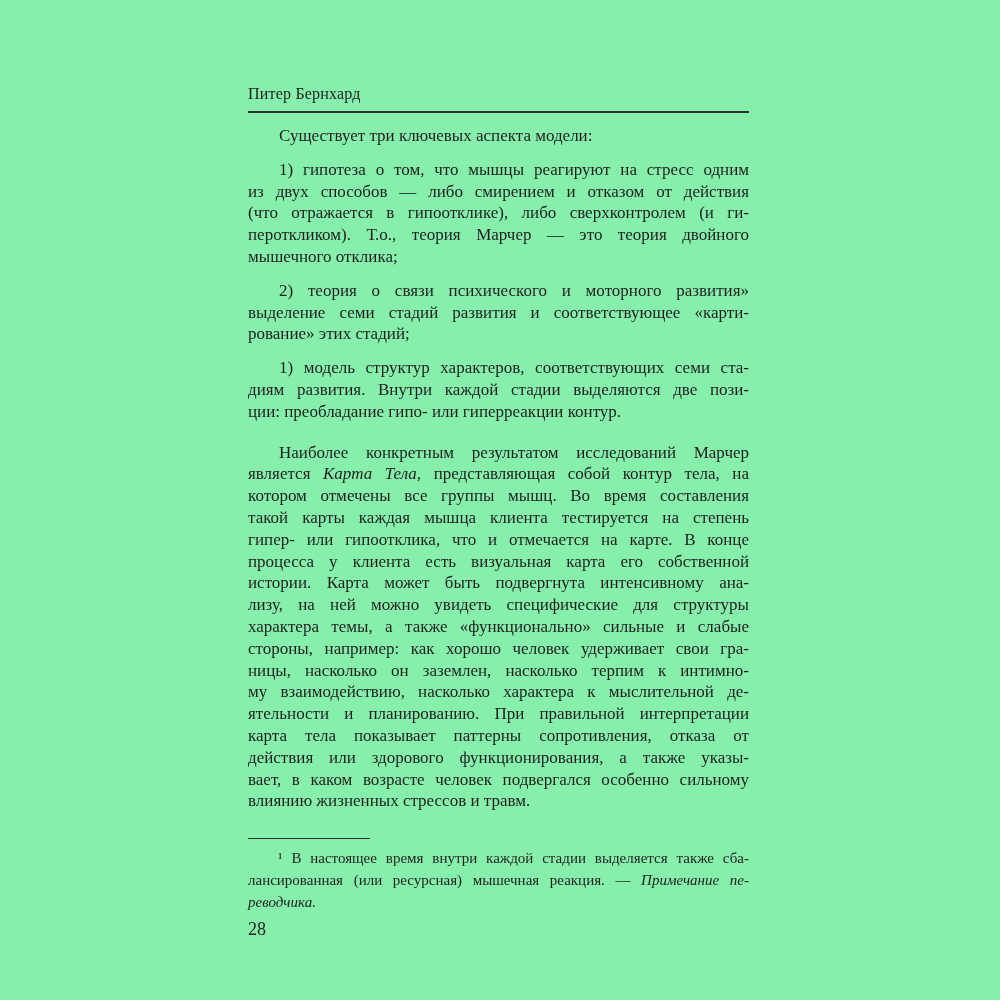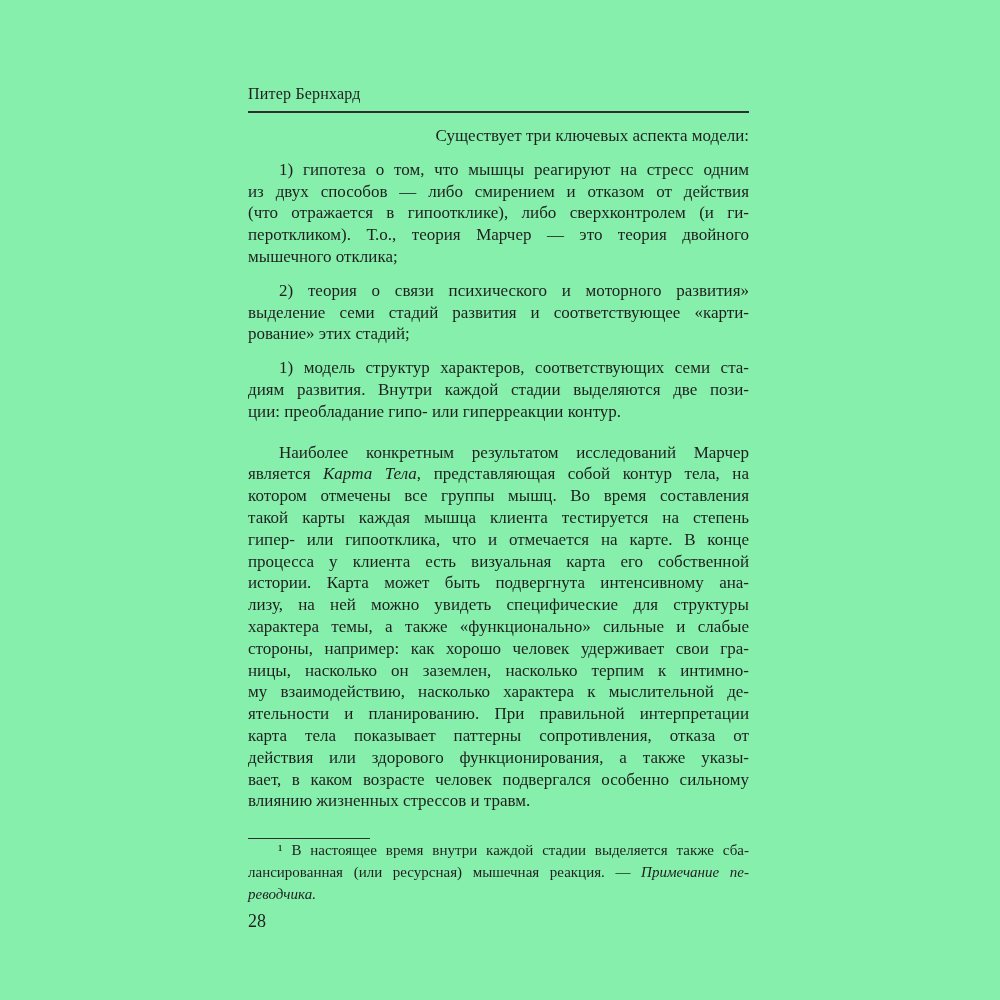--- a/index.html
+++ b/index.html
@@ -26,38 +26,38 @@
     letter-spacing: 0.2px;
   }
   .header-rule {
     border: none;
     border-top: 2px solid #2f2f2f;
     margin: 7px 0 0 0;
     height: 0;
   }
   .body-text { margin-top: 12px; }
   .para { margin-top: 12px; }
-  .para:first-child { margin-top: 0; text-align: right; }
+  .para:first-child { margin-top: 0; }
   .para:nth-child(5) { margin-top: 19px; }
   .line {
     font-size: 17px;
     line-height: 21.8px;
     white-space: normal;
   }
   .line.first { text-indent: 31px; }
   .line.j { text-align: justify; text-align-last: justify; }
   .it { font-style: italic; }
   .footnote-separator {
     border: none;
     border-top: 1.5px solid #2f2f2f;
     width: 122px;
     margin: 26px 0 0 0;
     height: 0;
   }
-  .footnote { margin-top: 0; }
+  .footnote { margin-top: 8px; }
   .footnote .line {
     font-size: 15px;
     line-height: 22px;
   }
   .footnote .line.first { text-indent: 30px; }
   .page-number {
     margin-top: 5px;
     font-size: 18px;
     line-height: 22px;
   }

